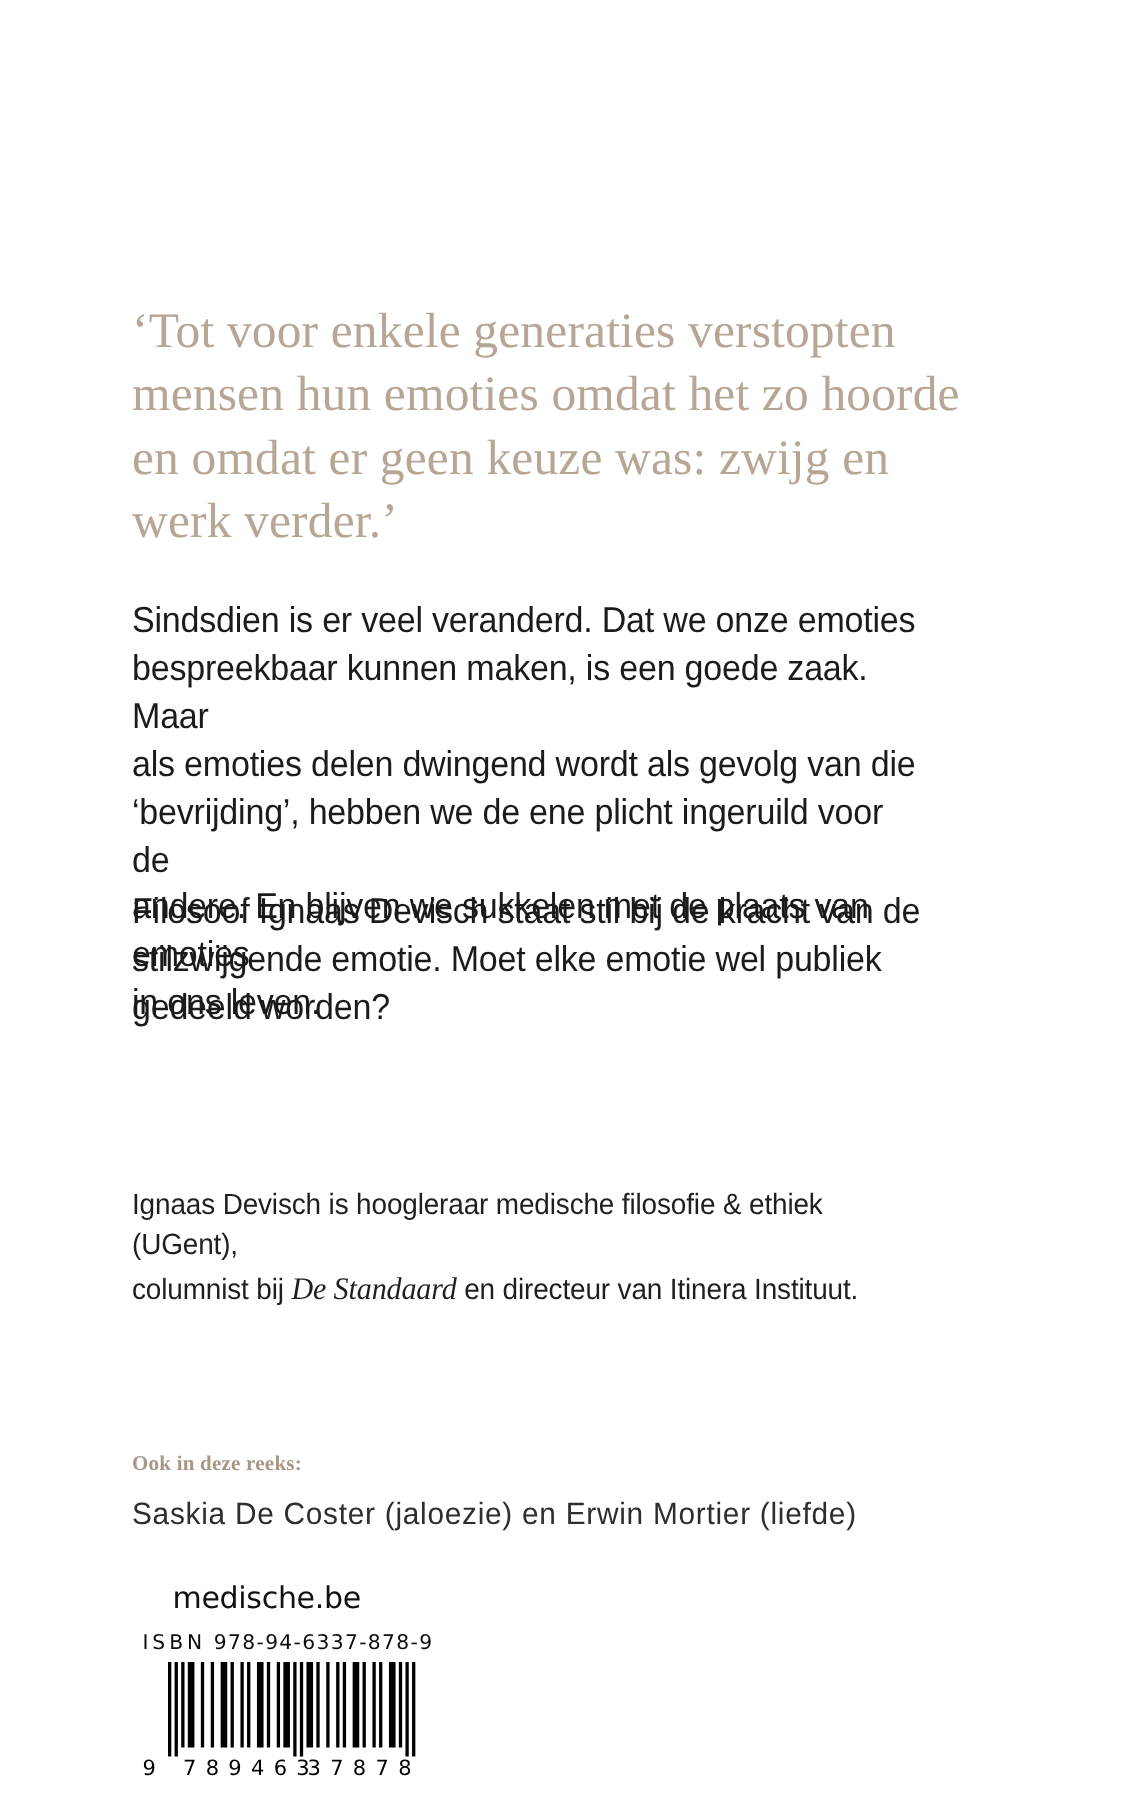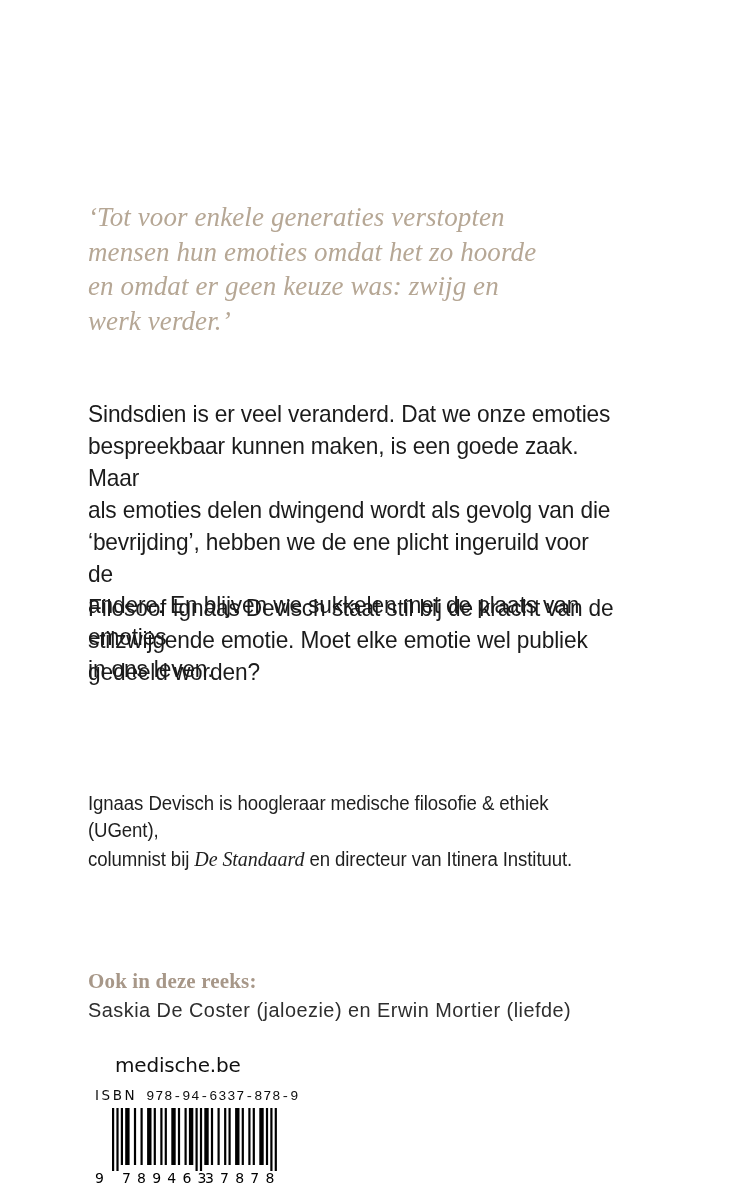--- a/index.html
+++ b/index.html
@@ -22,22 +22,21 @@
     background: #ffffff;
   }
 
   
   .quote {
     position: absolute;
     left: 88px;
     top: 200px;
     width: 590px;
     font-family: "Liberation Serif", "DejaVu Serif", serif;
-    font-style: italic;
-    font-size: 27px;
+    font-size: 33px;
     line-height: 1.285;
     color: #b6a795;
     letter-spacing: 0.1px;
     white-space: pre-line;
   }
 
   
   .body-block {
     position: absolute;
     left: 88px;
@@ -74,21 +73,21 @@
     font-size: 21px;
   }
 
   
   .series-heading {
     position: absolute;
     left: 88px;
     top: 969px;
     font-family: "Liberation Serif", "DejaVu Serif", serif;
     font-weight: bold;
-    font-size: 21px;
+    font-size: 14px;
     color: #a79788;
     letter-spacing: 0.15px;
   }
   .series-list {
     position: absolute;
     left: 88px;
     top: 998px;
     font-family: "Liberation Sans", "DejaVu Sans", sans-serif;
     font-size: 20.5px;
     color: #2e2e2e;
@@ -112,21 +111,21 @@
   .isbn-line {
     position: absolute;
     left: 95px;
     top: 1087px;
     font-family: "DejaVu Sans", "Liberation Sans", sans-serif;
     font-size: 13.5px;
     color: #0d0d0d;
     white-space: pre;
   }
   .isbn-line .lbl { letter-spacing: 2.6px; margin-top: 36px; }
-  .isbn-line .num { letter-spacing: 0.9px; font-family: Liberation Mono, monospace; }
+  .isbn-line .num { letter-spacing: 0.9px; }
 
   .barcode {
     position: absolute;
     left: 95px;
     top: 1105px;
     width: 185px;
     height: 82px;
   }
   .barcode svg { display: block; }
 </style>

